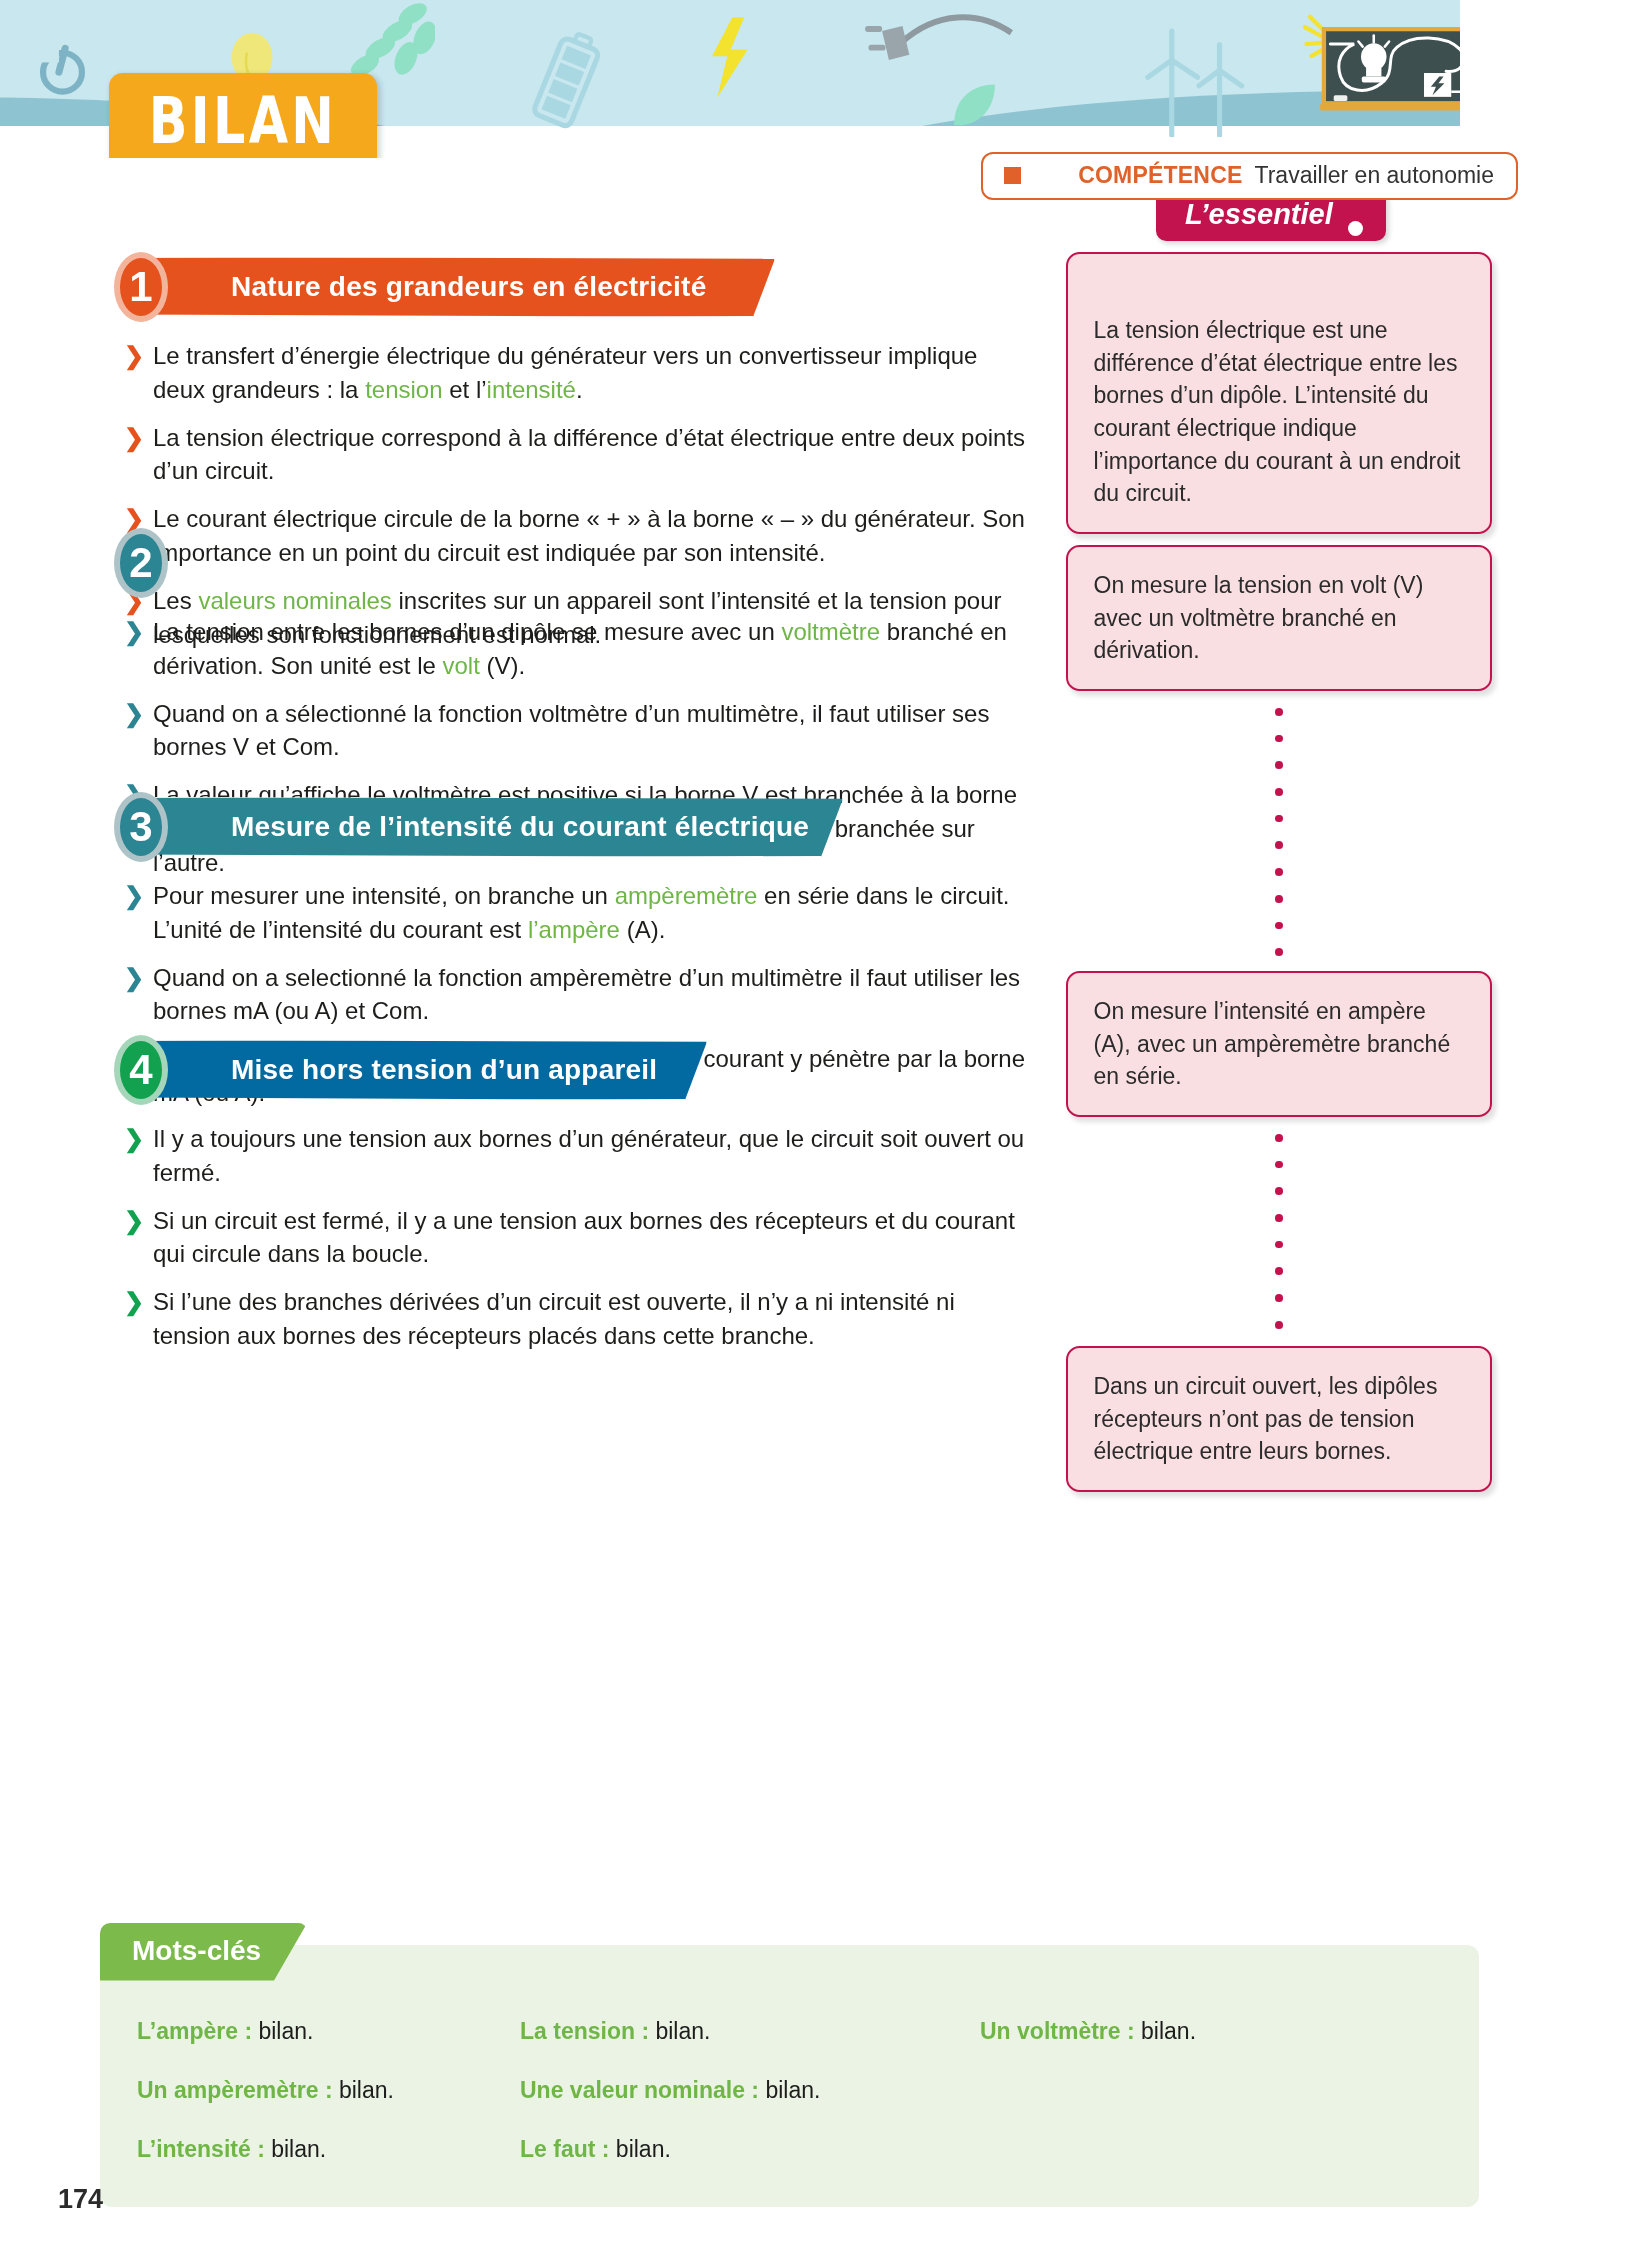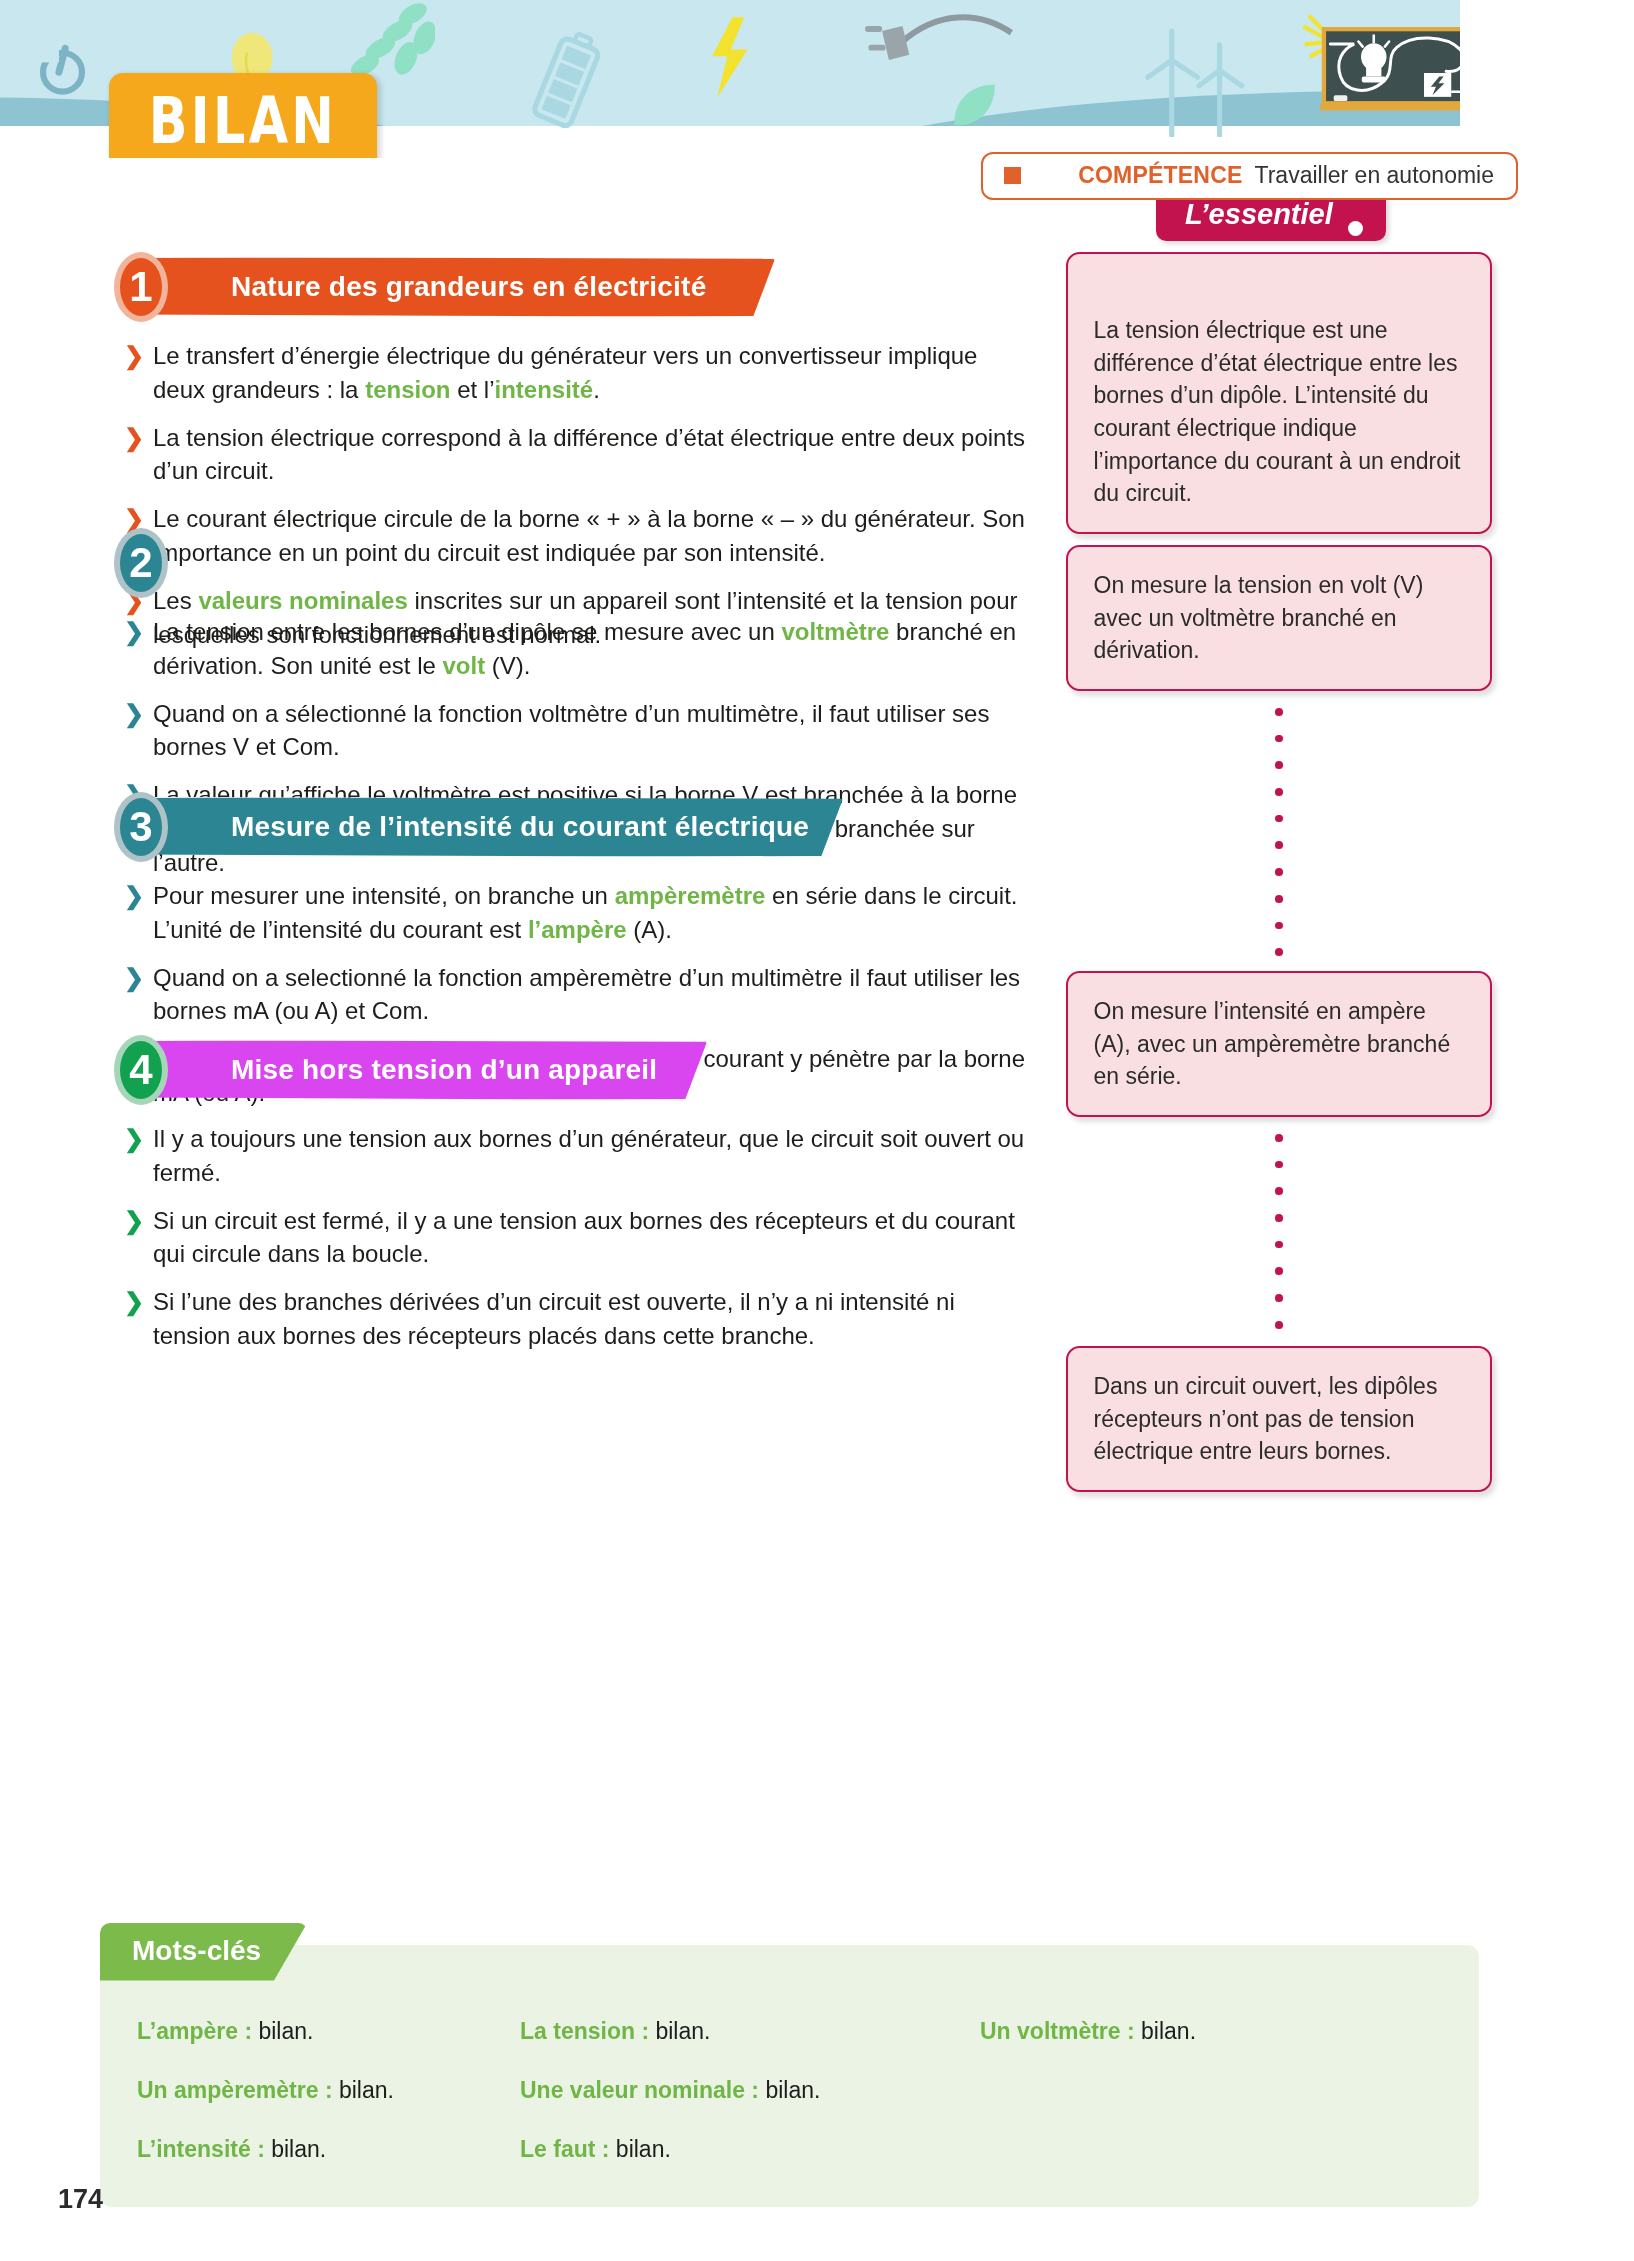--- a/index.html
+++ b/index.html
@@ -177,21 +177,21 @@
     font-size: 42px;
     z-index: 3;
     box-sizing: border-box;
   }
 
   
   .c-orange .ribbon   { background: #e5521d; }
   .c-orange .sec-num  { background: #e5521d; border: 6px solid #f3b49b; }
   .c-teal   .ribbon   { background: #2c8592; }
   .c-teal   .sec-num  { background: #2c8592; border: 6px solid #adc3c8; }
-  .c-green  .ribbon   { background: #d946ef; }
+  .c-green  .ribbon   { background: #0369a1; }
   .c-green  .sec-num  { background: #11a14f; border: 6px solid #a6d6ba; }
 
   
   .bullets {
     margin: 17px 0 0 0;
     padding: 0 0 0 0;
     list-style: none;
   }
   .bullets li {
     position: relative;
@@ -206,21 +206,21 @@
   .bullets li .chev {
     position: absolute;
     left: 5.1px;
     top: 0px;
     font-size: 24px;
     font-weight: bold;
   }
   .c-orange .chev { color: #e5521d; }
   .c-teal   .chev { color: #2c8592; }
   .c-green  .chev { color: #11a14f; }
-  .hl-green { color: #6fb646; font-weight: bold; }
+  .hl-green { color: #6fb646; font-weight: normal; }
 
   
   .essentiel-tab {
     position: absolute;
     left: 109px;
     top: 32px;
     background: #c3134e;
     color: #ffffff;
     font-size: 29px;
     font-style: italic;

